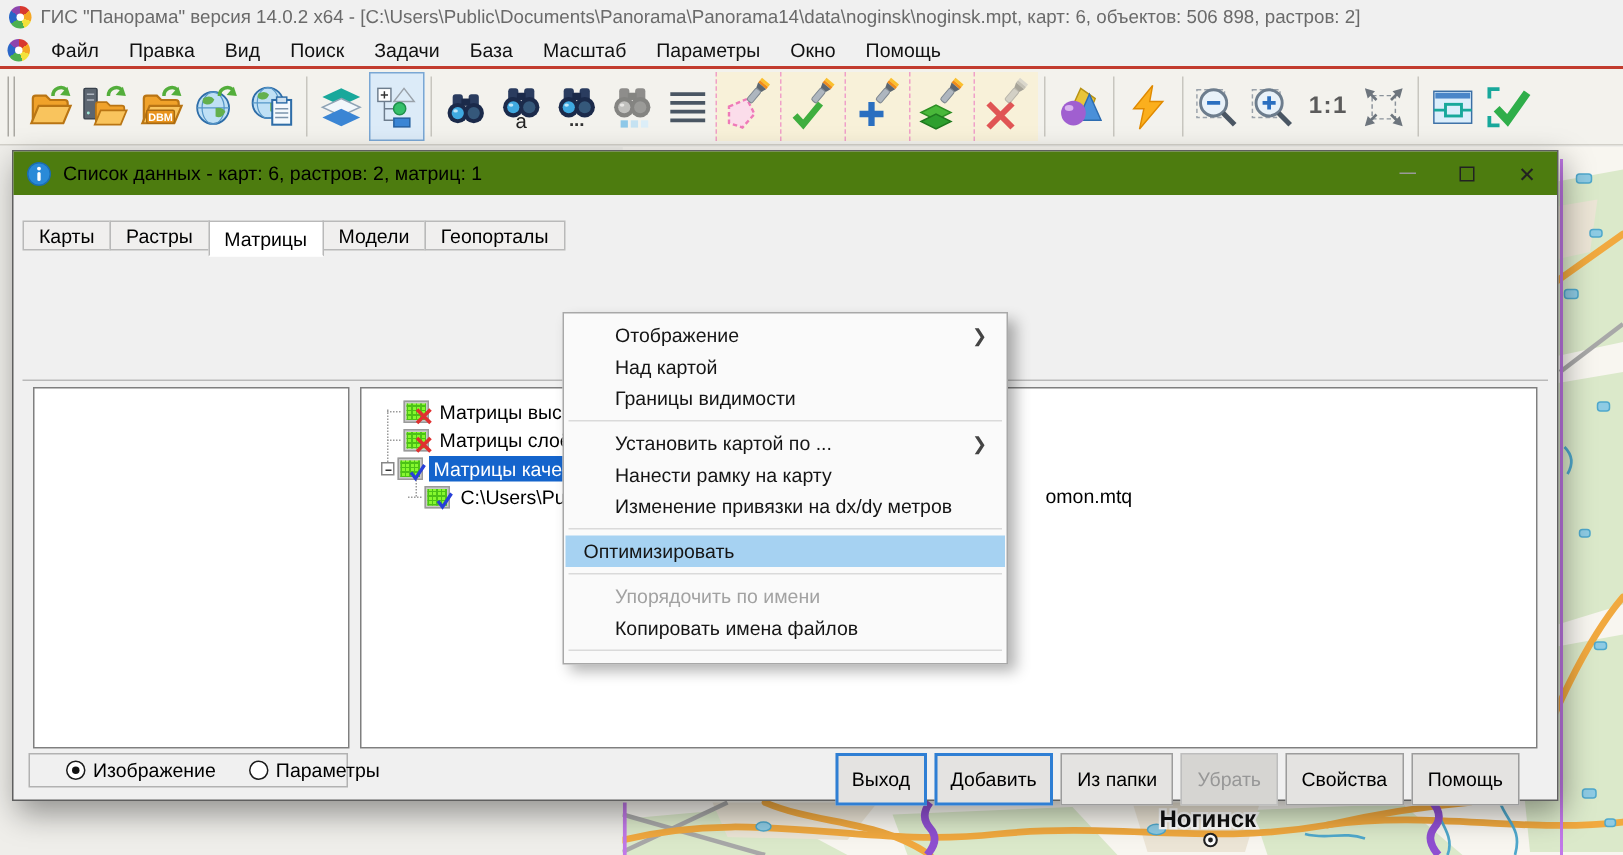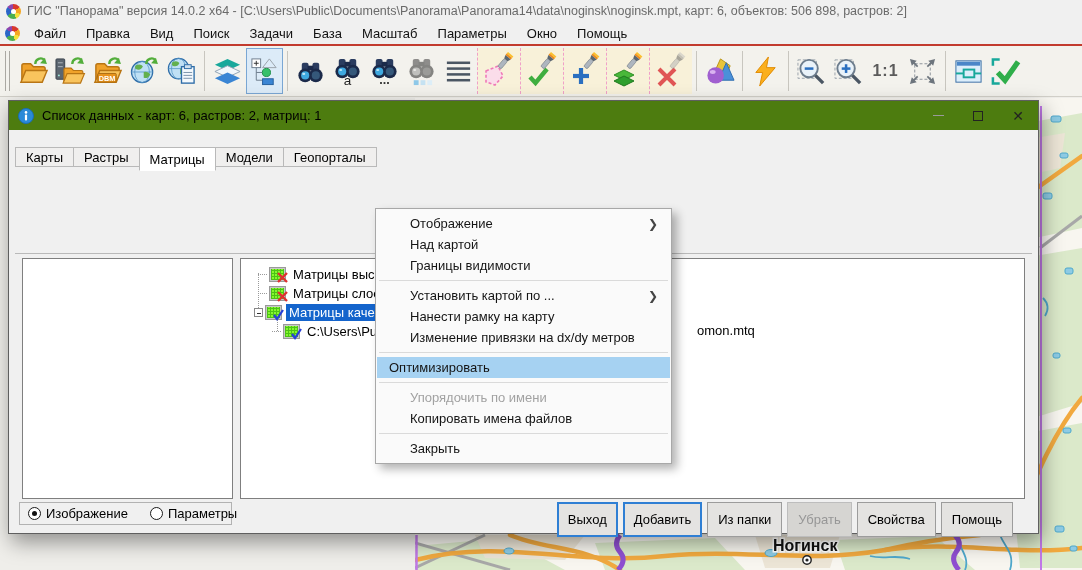--- a/index.html
+++ b/index.html
@@ -61,21 +61,21 @@
   .mx-icon { width:17px; height:15px; background:#c9c9c9; border:1px solid #9a9a9a; position:relative; margin-right:4px; flex:0 0 auto; }
   .mx-icon::before { content:""; position:absolute; inset:1px; background-color:#86f82e;
      background-image:repeating-linear-gradient(0deg,#4cc216 0 1px,transparent 1px 3px),repeating-linear-gradient(90deg,#4cc216 0 1px,transparent 1px 3px); }
   .mx-ovl { position:absolute; right:-4px; bottom:-3px; width:13px; height:13px; z-index:2; }
   .tree-label { padding:1px 3px; white-space:nowrap; color:#000; }
   .tree-label.sel { background:#1464cc; color:#fff; }
   .t-suffix { position:absolute; font-size:13px; color:#000; white-space:nowrap; }
 
   
   .bottom-row { position:absolute; left:0; right:0; bottom:2px; height:24px; }
-  .optbox { position:absolute; left:4px; top:0; width:213px; height:23px; border:1px solid #b2b2b2; display:flex; align-items:center; padding-left:8px; gap:22px; }
+  .optbox { position:absolute; left:4px; top:0; width:213px; height:23px; border:1px solid #b2b2b2; display:flex; align-items:center; padding-left:24px; gap:22px; }
   .radio-wrap { display:flex; align-items:center; font-size:13px; color:#000; }
   .radio { width:13px; height:13px; border:1.4px solid #1a1a1a; border-radius:50%; background:#fff; position:relative; margin-right:5px; flex:0 0 auto; }
   .radio.on::after { content:""; position:absolute; inset:2.6px; background:#111; border-radius:50%; }
   .btn-row { position:absolute; right:19px; top:0; display:flex; gap:5px; }
   .btn { height:35px; padding:0 10px; background:#e4e3e1; border:1px solid #9c9c9c; font-size:13px; display:flex; align-items:center; color:#000; }
   .btn.primary { border:2px solid #2f7fd4; padding:0 9px; }
   .btn.disabled { background:#d6d5d2; color:#979797; border-color:#bdbdbd; }
 
   
   .cmenu { position:absolute; left:375px; top:208px; width:297px; background:#fafafa; border:1px solid #a8a8a8;
@@ -562,18 +562,15 @@
       <span>Оптимизировать</span>
     </div>
     <div class="csep"></div>
     <div class="cmi dis">
       <span>Упорядочить по имени</span>
     </div>
     <div class="cmi">
       <span>Копировать имена файлов</span>
     </div>
     <div class="csep"></div>
-    <div class="cmi">
-      <span>Закрыть</span>
-    </div>
   </div>
 
 </div>
 
 </body></html>

